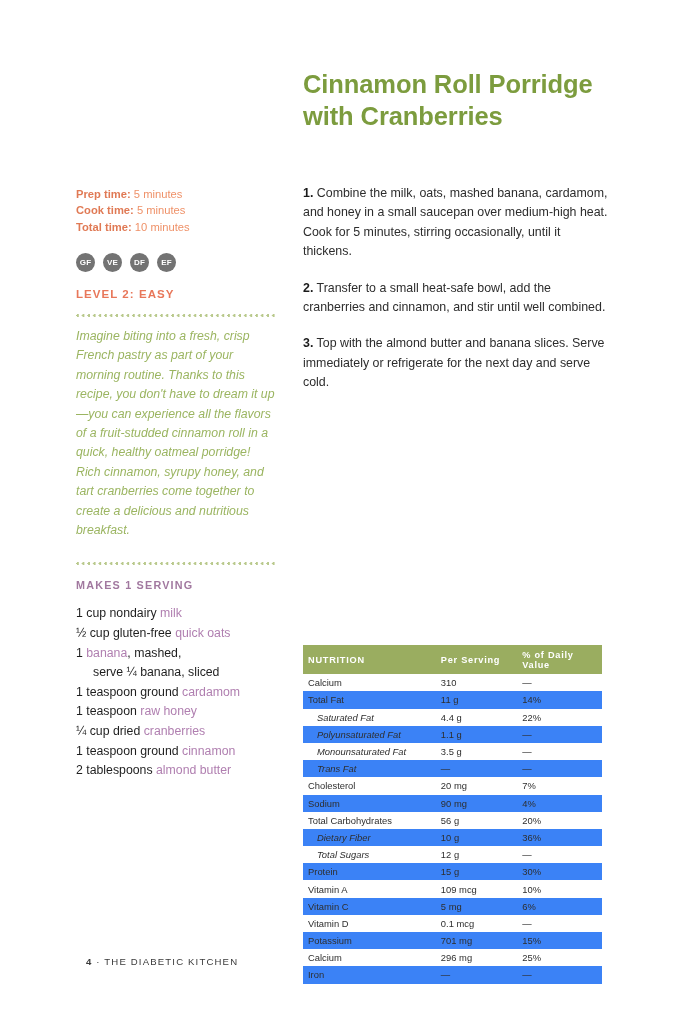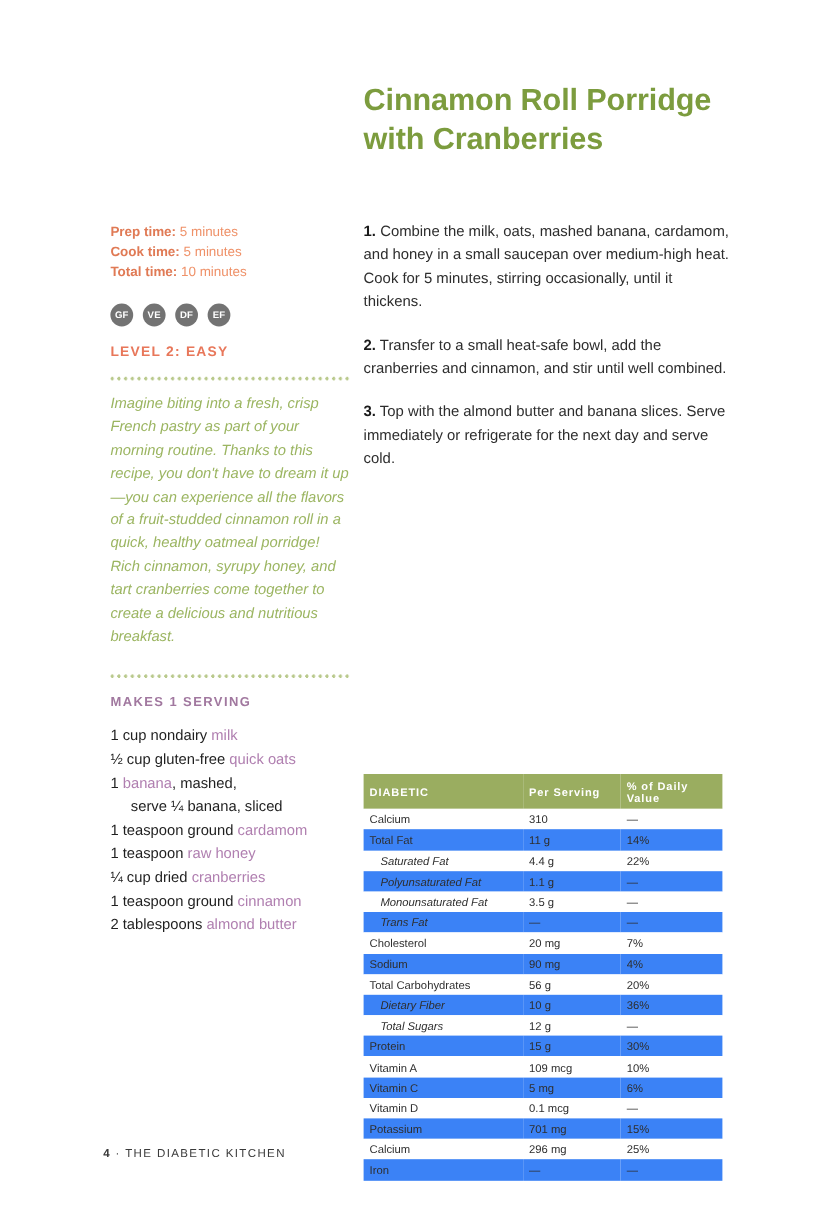--- a/index.html
+++ b/index.html
@@ -18,21 +18,21 @@
 
   .page {
     position: absolute;
     inset: 0;
     background: #ffffff;
   }
 
   
   .left-col {
     position: absolute;
-    left: 92px;
+    left: 76px;
     top: 186px;
     width: 200px;
   }
 
   .times {
     margin: 0 0 18px 0;
   }
   .time-row {
     font-size: 11.2px;
     line-height: 16.3px;
@@ -261,21 +261,21 @@
     <div class="steps">
       <p class="step"><span class="step-num">1.</span><span> Combine the milk, oats, mashed banana, cardamom, and honey in a small saucepan over medium-high heat. Cook for 5 minutes, stirring occasionally, until it thickens.</span></p>
       <p class="step"><span class="step-num">2.</span><span> Transfer to a small heat-safe bowl, add the cranberries and cinnamon, and stir until well combined.</span></p>
       <p class="step"><span class="step-num">3.</span><span> Top with the almond butter and banana slices. Serve immediately or refrigerate for the next day and serve cold.</span></p>
     </div>
   </div>
 
   <table class="nutrition">
     <thead>
       <tr>
-        <th class="c1">DIABETIC</th>
+        <th class="c1">NUTRITION</th>
         <th class="c2">Per Serving</th>
         <th class="c3">% of Daily Value</th>
       </tr>
     </thead>
     <tbody>
       <tr class="plain">
           <td class="c1">Calcium</td>
           <td class="c2">310</td>
           <td class="c3">—</td>
         </tr>

